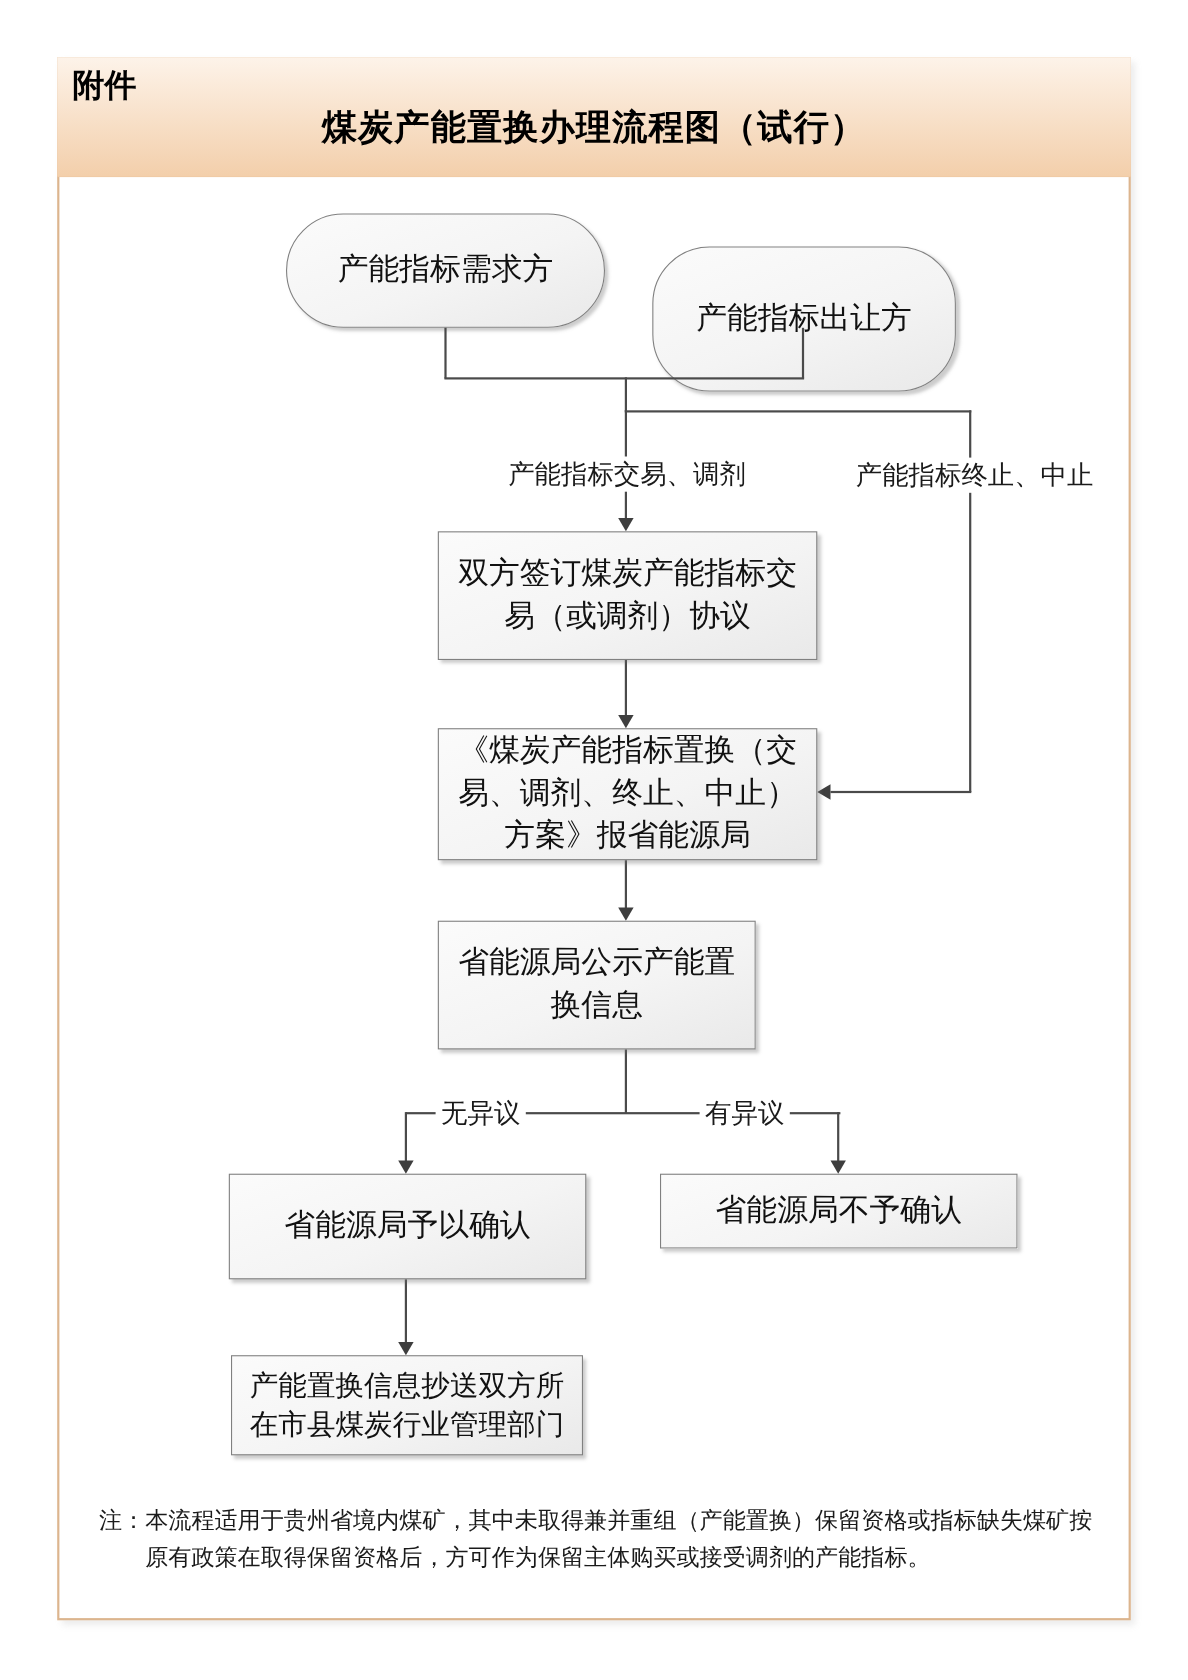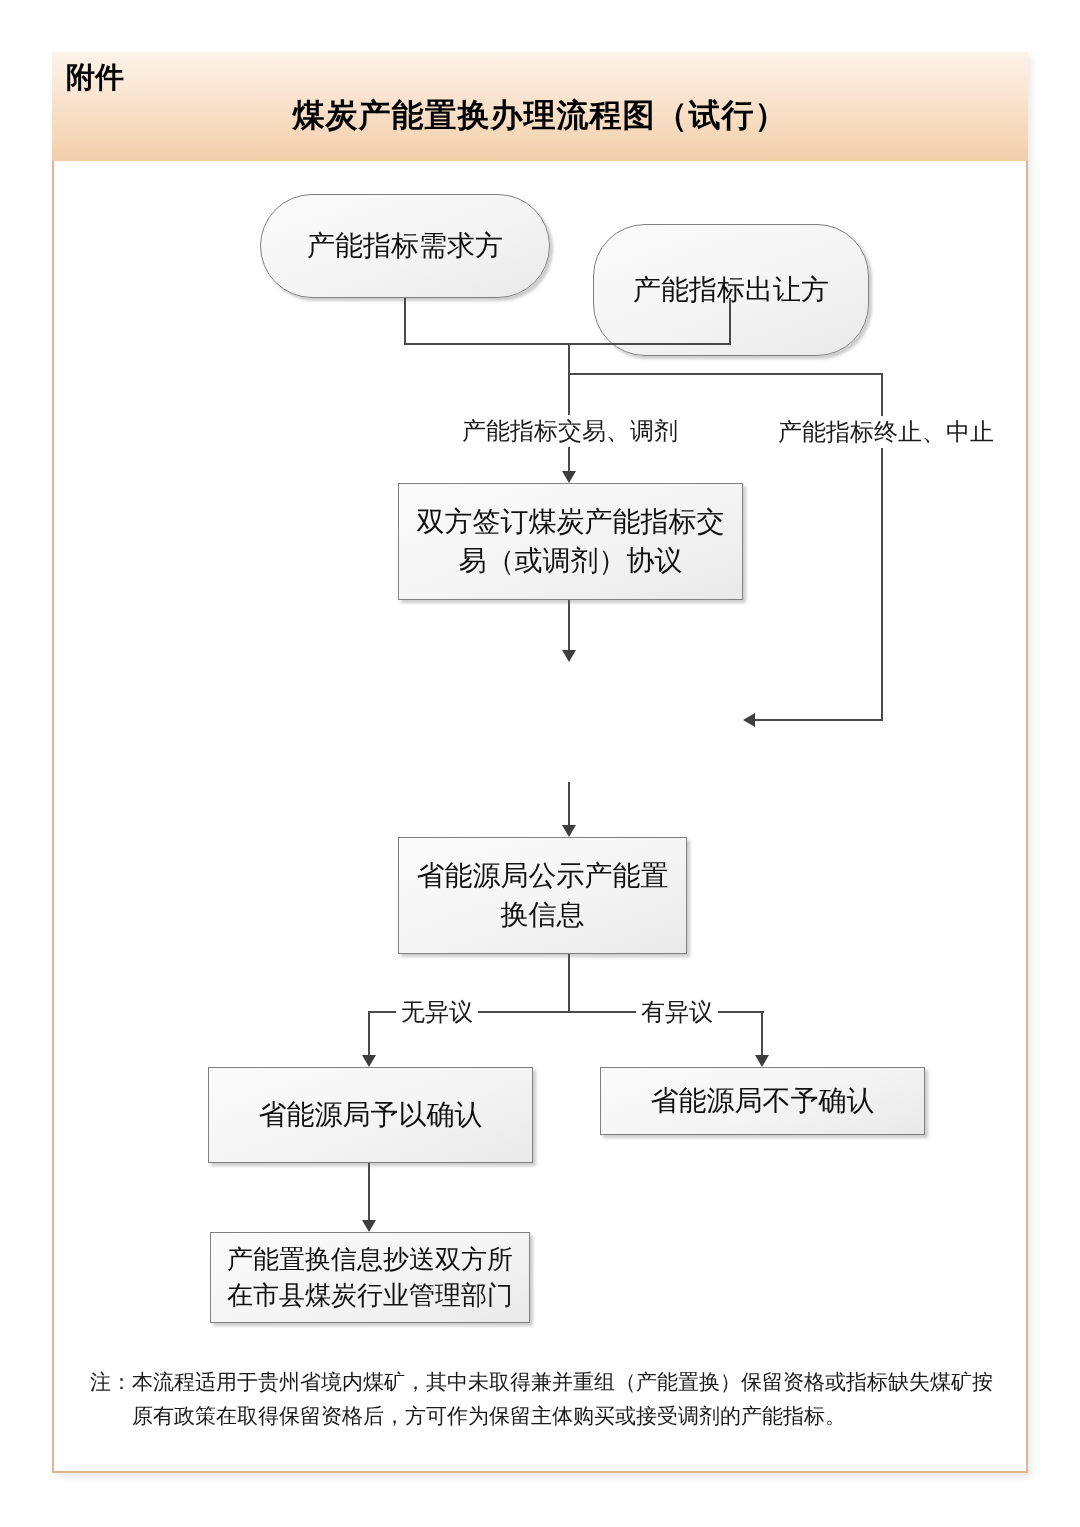--- a/index.html
+++ b/index.html
@@ -120,20 +120,21 @@
   <div class="arr-d" id="a-confirm"></div>
   <div class="arr-d" id="a-notconfirm"></div>
   <div class="arr-d" id="a-copy"></div>
 
   <div class="elabel" id="lbl-terminate">产能指标终止、中止</div>
   <div class="elabel" id="lbl-trade">产能指标交易、调剂</div>
   <div class="elabel" id="lbl-noobj">无异议</div>
   <div class="elabel" id="lbl-obj">有异议</div>
 
   <div class="fbox" id="box-sign">双方签订煤炭产能指标交易（或调剂）协议</div>
+  <div class="fbox" id="box-plan">《煤炭产能指标置换（交易、调剂、终止、中止）方案》报省能源局</div>
   <div class="fbox" id="box-publicize">省能源局公示产能置换信息</div>
   <div class="fbox" id="box-confirm">省能源局予以确认</div>
   <div class="fbox" id="box-notconfirm">省能源局不予确认</div>
   <div class="fbox" id="box-copy">产能置换信息抄送双方所在市县煤炭行业管理部门</div>
 
   <div class="note">
     <span class="note-prefix">注：</span>
     <span class="note-body">本流程适用于贵州省境内煤矿，其中未取得兼并重组（产能置换）保留资格或指标缺失煤矿按原有政策在取得保留资格后，方可作为保留主体购买或接受调剂的产能指标。</span>
   </div>
 </div>

